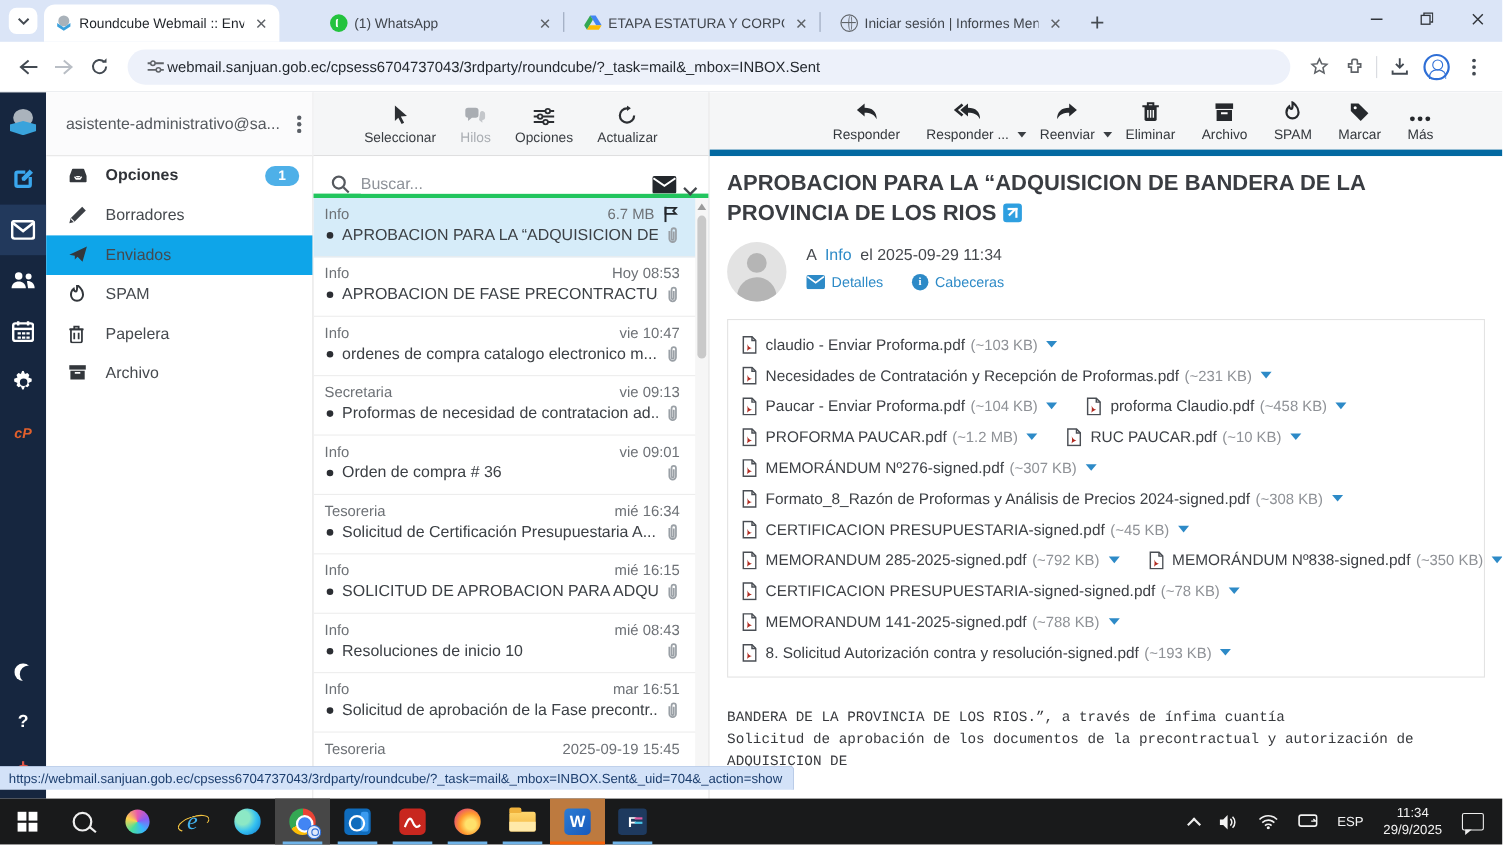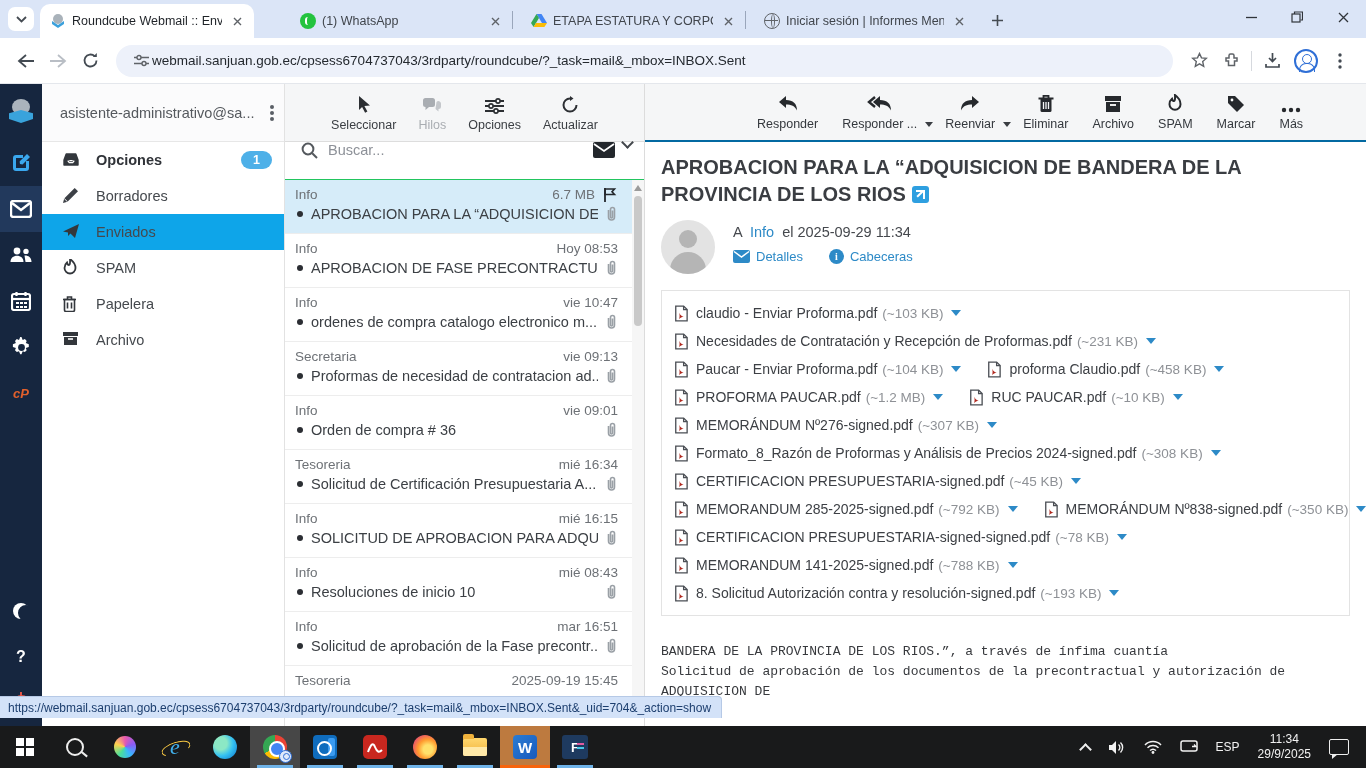--- a/index.html
+++ b/index.html
@@ -67,21 +67,21 @@
   .folder.bold { font-weight:bold; color:#303338; }
   .folder.selected { background:#0ea5e9; }
   .badge { margin-left:auto; background:#4eb0e8; color:#fff; font-size:12.5px; font-weight:bold; border-radius:10px; padding:2px 12px; }
 
   
   .listcol { width:360px; border-right:1px solid #dcdcdc; display:flex; flex-direction:column; flex:none; }
   .band { height:58px; background:#f5f6f7; border-bottom:1px solid #dddddd; display:flex; align-items:center; justify-content:center; }
   .bandbtn { display:flex; flex-direction:column; align-items:center; margin:0 11px; color:#3a3e43; font-size:12.5px; }
   .bandbtn .bico { height:20px; display:flex; align-items:flex-end; margin-bottom:4px; color:#2c2f33; }
   .bandbtn.disabled, .bandbtn.disabled .bico { color:#a9adb2; }
-  .searchrow { height:38px; display:flex; align-items:flex-start; padding:0 12px 0 16px; border-bottom:1px solid #22c55e; background:#fff; }
+  .searchrow { height:38px; display:flex; align-items:flex-end; padding:0 12px 0 16px; border-bottom:4px solid #22c55e; background:#fff; }
   .searchrow input { border:none; outline:none; flex:1; font-size:14.5px; color:#333; margin-left:10px; font-family:"Liberation Sans",sans-serif; }
   .searchrow input::placeholder { color:#8d9198; }
   .scope-env { color:#23272c; margin-right:8px; }
   .chev { width:9px; height:9px; border-right:2px solid #43474c; border-bottom:2px solid #43474c; transform:rotate(45deg); margin-top:-4px; }
   .rows { position:relative; flex:1; overflow:hidden; }
   .mrow { height:54px; padding:7px 26px 0 10px; border-bottom:1px solid #ededed; position:relative; }
   .mrow.selected { background:#d6ecf9; }
   .m1 { display:flex; align-items:center; font-size:13.5px; color:#6d7176; }
   .m1 .mfrom { flex:1; white-space:nowrap; overflow:hidden; }
   .m1 .mdate { margin-left:8px; }
@@ -92,21 +92,21 @@
   .clip { color:#9aa0a6; margin-left:6px; flex:none; }
   .listscroll { position:absolute; right:0; top:0; bottom:0; width:12px; background:#f6f6f6; }
   .listscroll .up, .listscroll .dn { position:absolute; left:2px; width:0; height:0; border-left:4px solid transparent; border-right:4px solid transparent; }
   .listscroll .up { top:5px; border-bottom:6px solid #9b9b9b; }
   .listscroll .dn { bottom:5px; border-top:6px solid #9b9b9b; }
   .listscroll .thumb { position:absolute; left:2px; top:16px; width:8px; height:130px; background:#c9c9c9; border-radius:4px; }
   .listfooter { height:16px; border-top:1px solid #e3e3e3; background:#fff; }
 
   
   .readercol { flex:1; display:flex; flex-direction:column; overflow:hidden; }
-  .rband { height:58px; background:#f5f6f7; border-bottom:2px solid #0369a1; display:flex; align-items:center; padding-left:100px; }
+  .rband { height:58px; background:#f5f6f7; border-bottom:6px solid #0369a1; display:flex; align-items:center; padding-left:100px; }
   .rbtn { display:flex; flex-direction:column; align-items:center; margin:0 12px; color:#34383d; font-size:12.5px; }
   .rbtn .bico { height:20px; display:flex; align-items:flex-end; margin-bottom:4px; color:#26292d; }
   .caret-sm { width:0; height:0; border-left:4px solid transparent; border-right:4px solid transparent; border-top:5px solid #3a3e43; margin:24px 0 0 -4px; }
   .readerbody { flex:1; padding:12px 16px 0 16px; overflow:hidden; background:#fff; }
   .subject { font-size:20px; font-weight:bold; color:#3a3d42; line-height:27px; max-width:700px; }
   .extlink { display:inline-block; width:17px; height:17px; background:#2e9fe0; border-radius:3px; position:relative; vertical-align:-2px; margin-left:6px; }
   .extlink::after { content:""; position:absolute; left:4px; top:4px; width:7px; height:7px; border-top:2px solid #fff; border-right:2px solid #fff; }
   .extlink::before { content:""; position:absolute; left:4px; top:7px; width:8px; height:2px; background:#fff; transform:rotate(-45deg); }
   .msghead { display:flex; margin-top:12px; }
   .bigavatar { width:54px; height:54px; border-radius:50%; background:#e3e3e3; position:relative; overflow:hidden; flex:none; }

